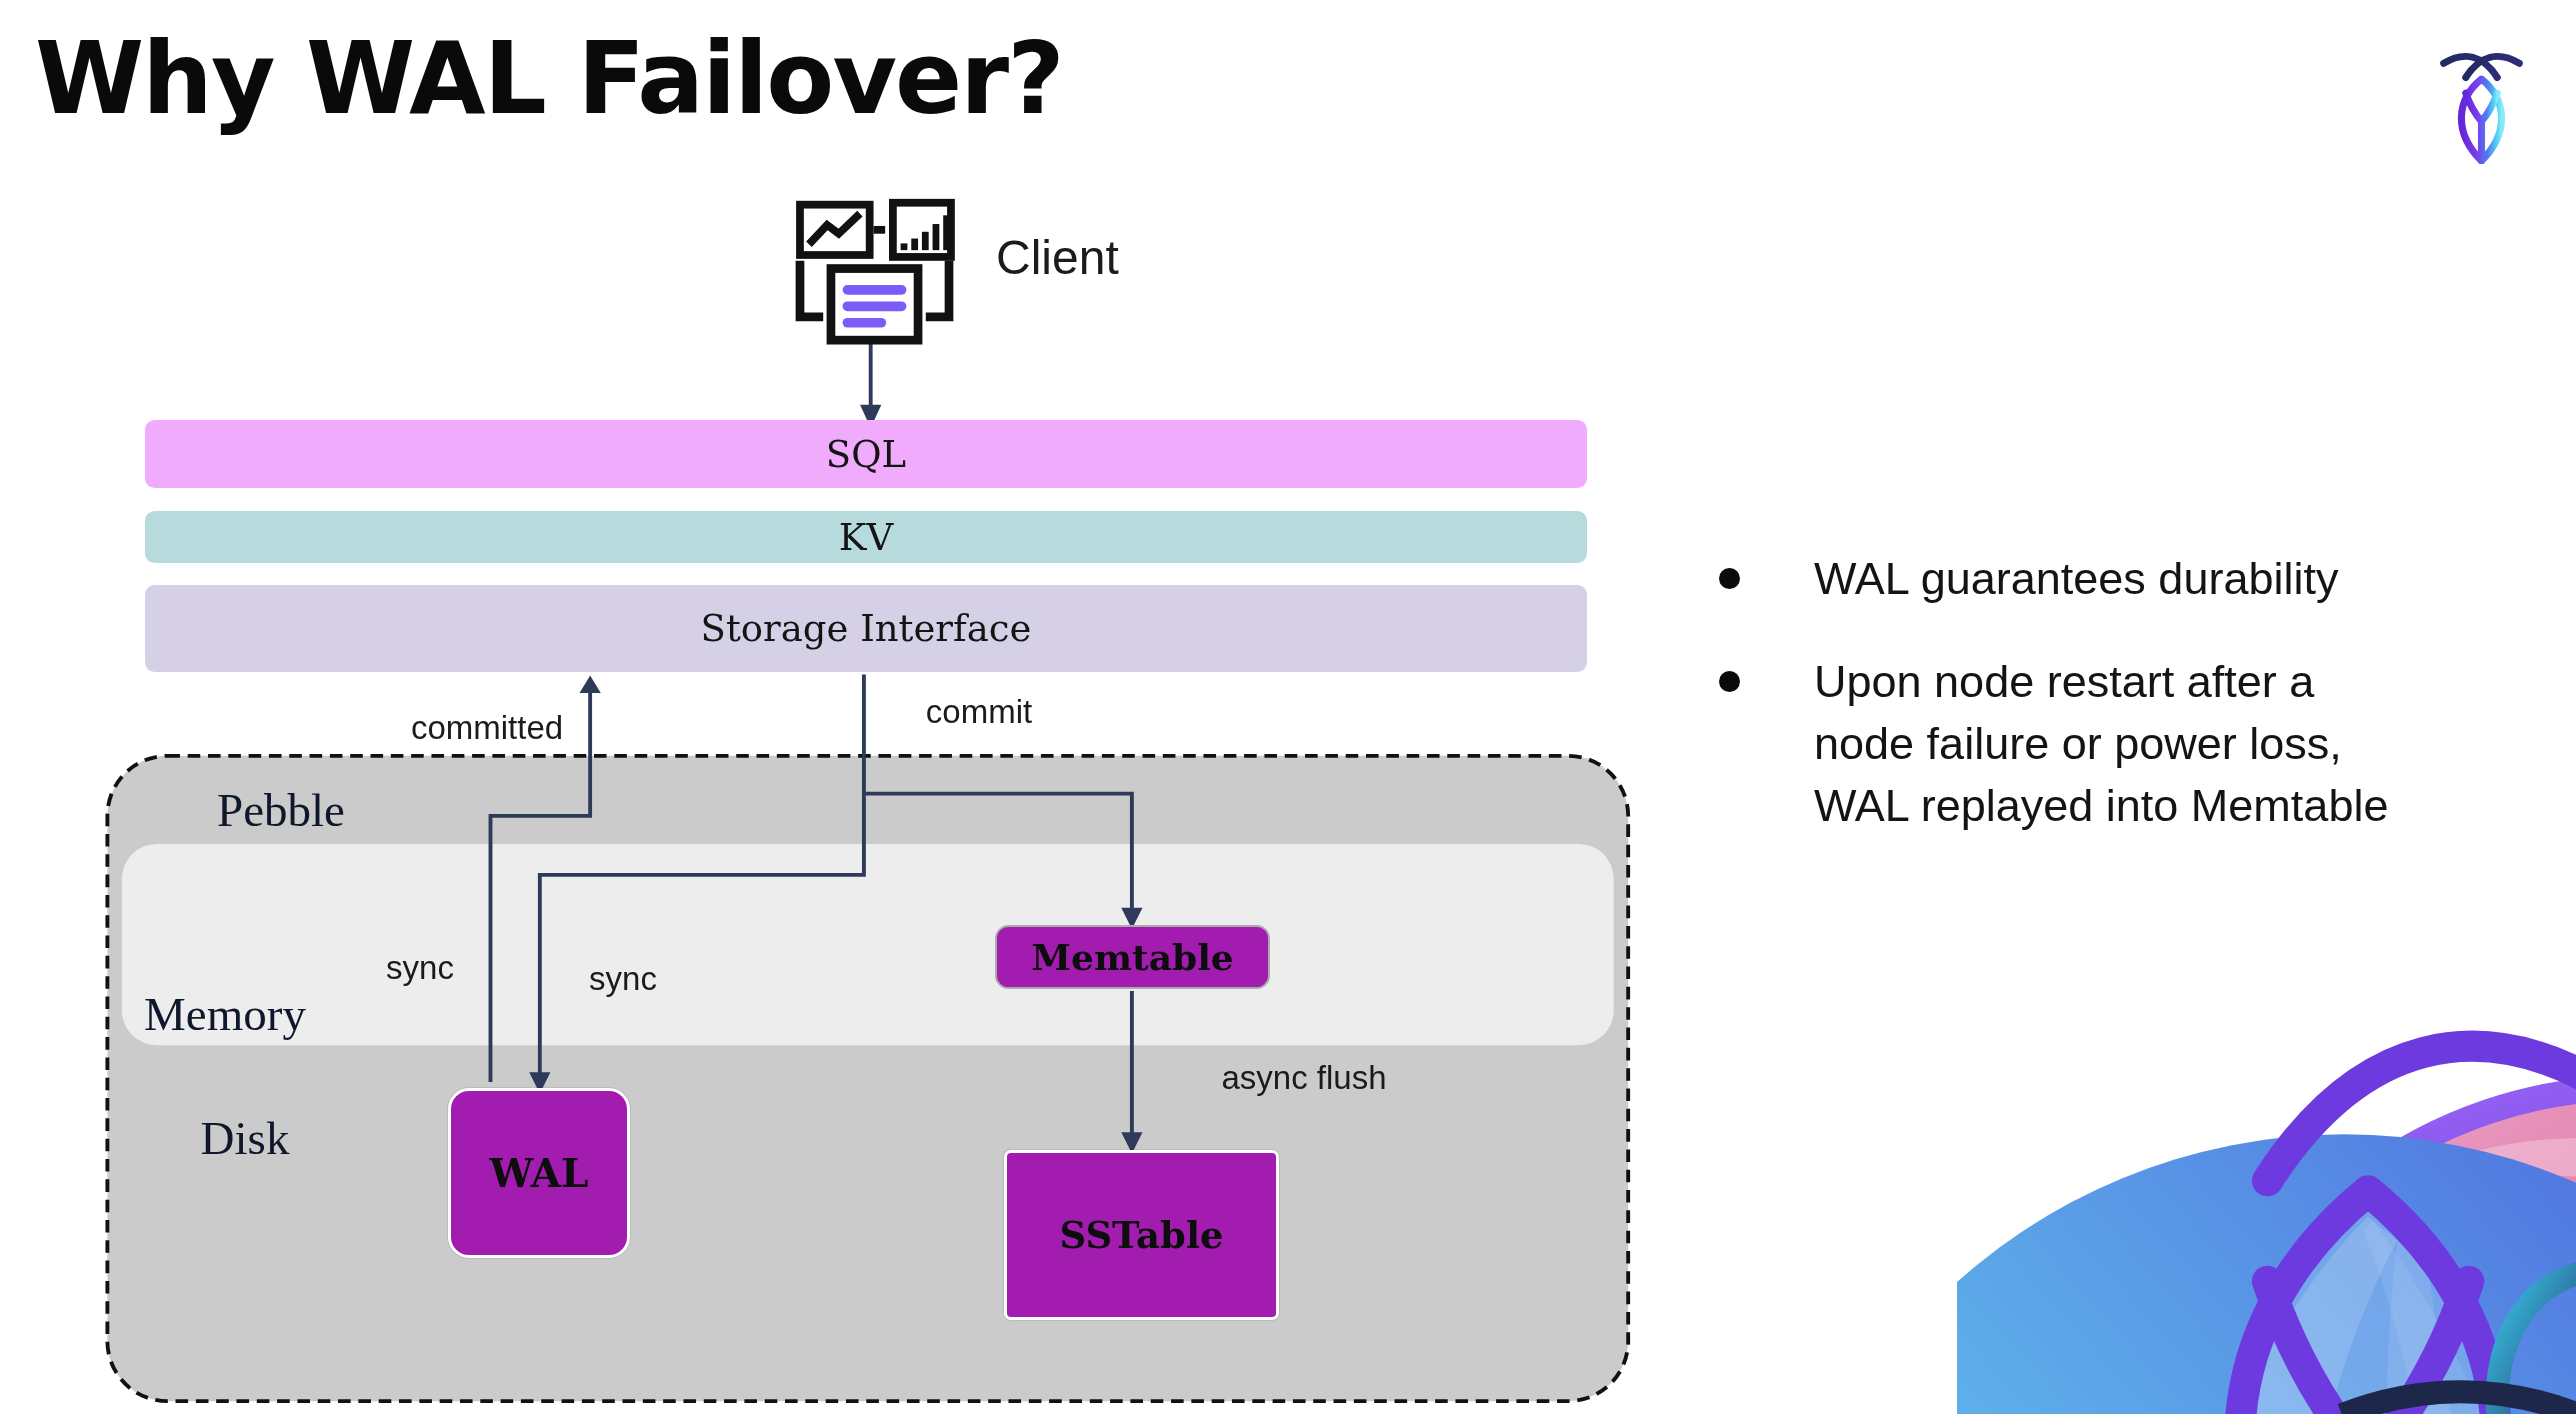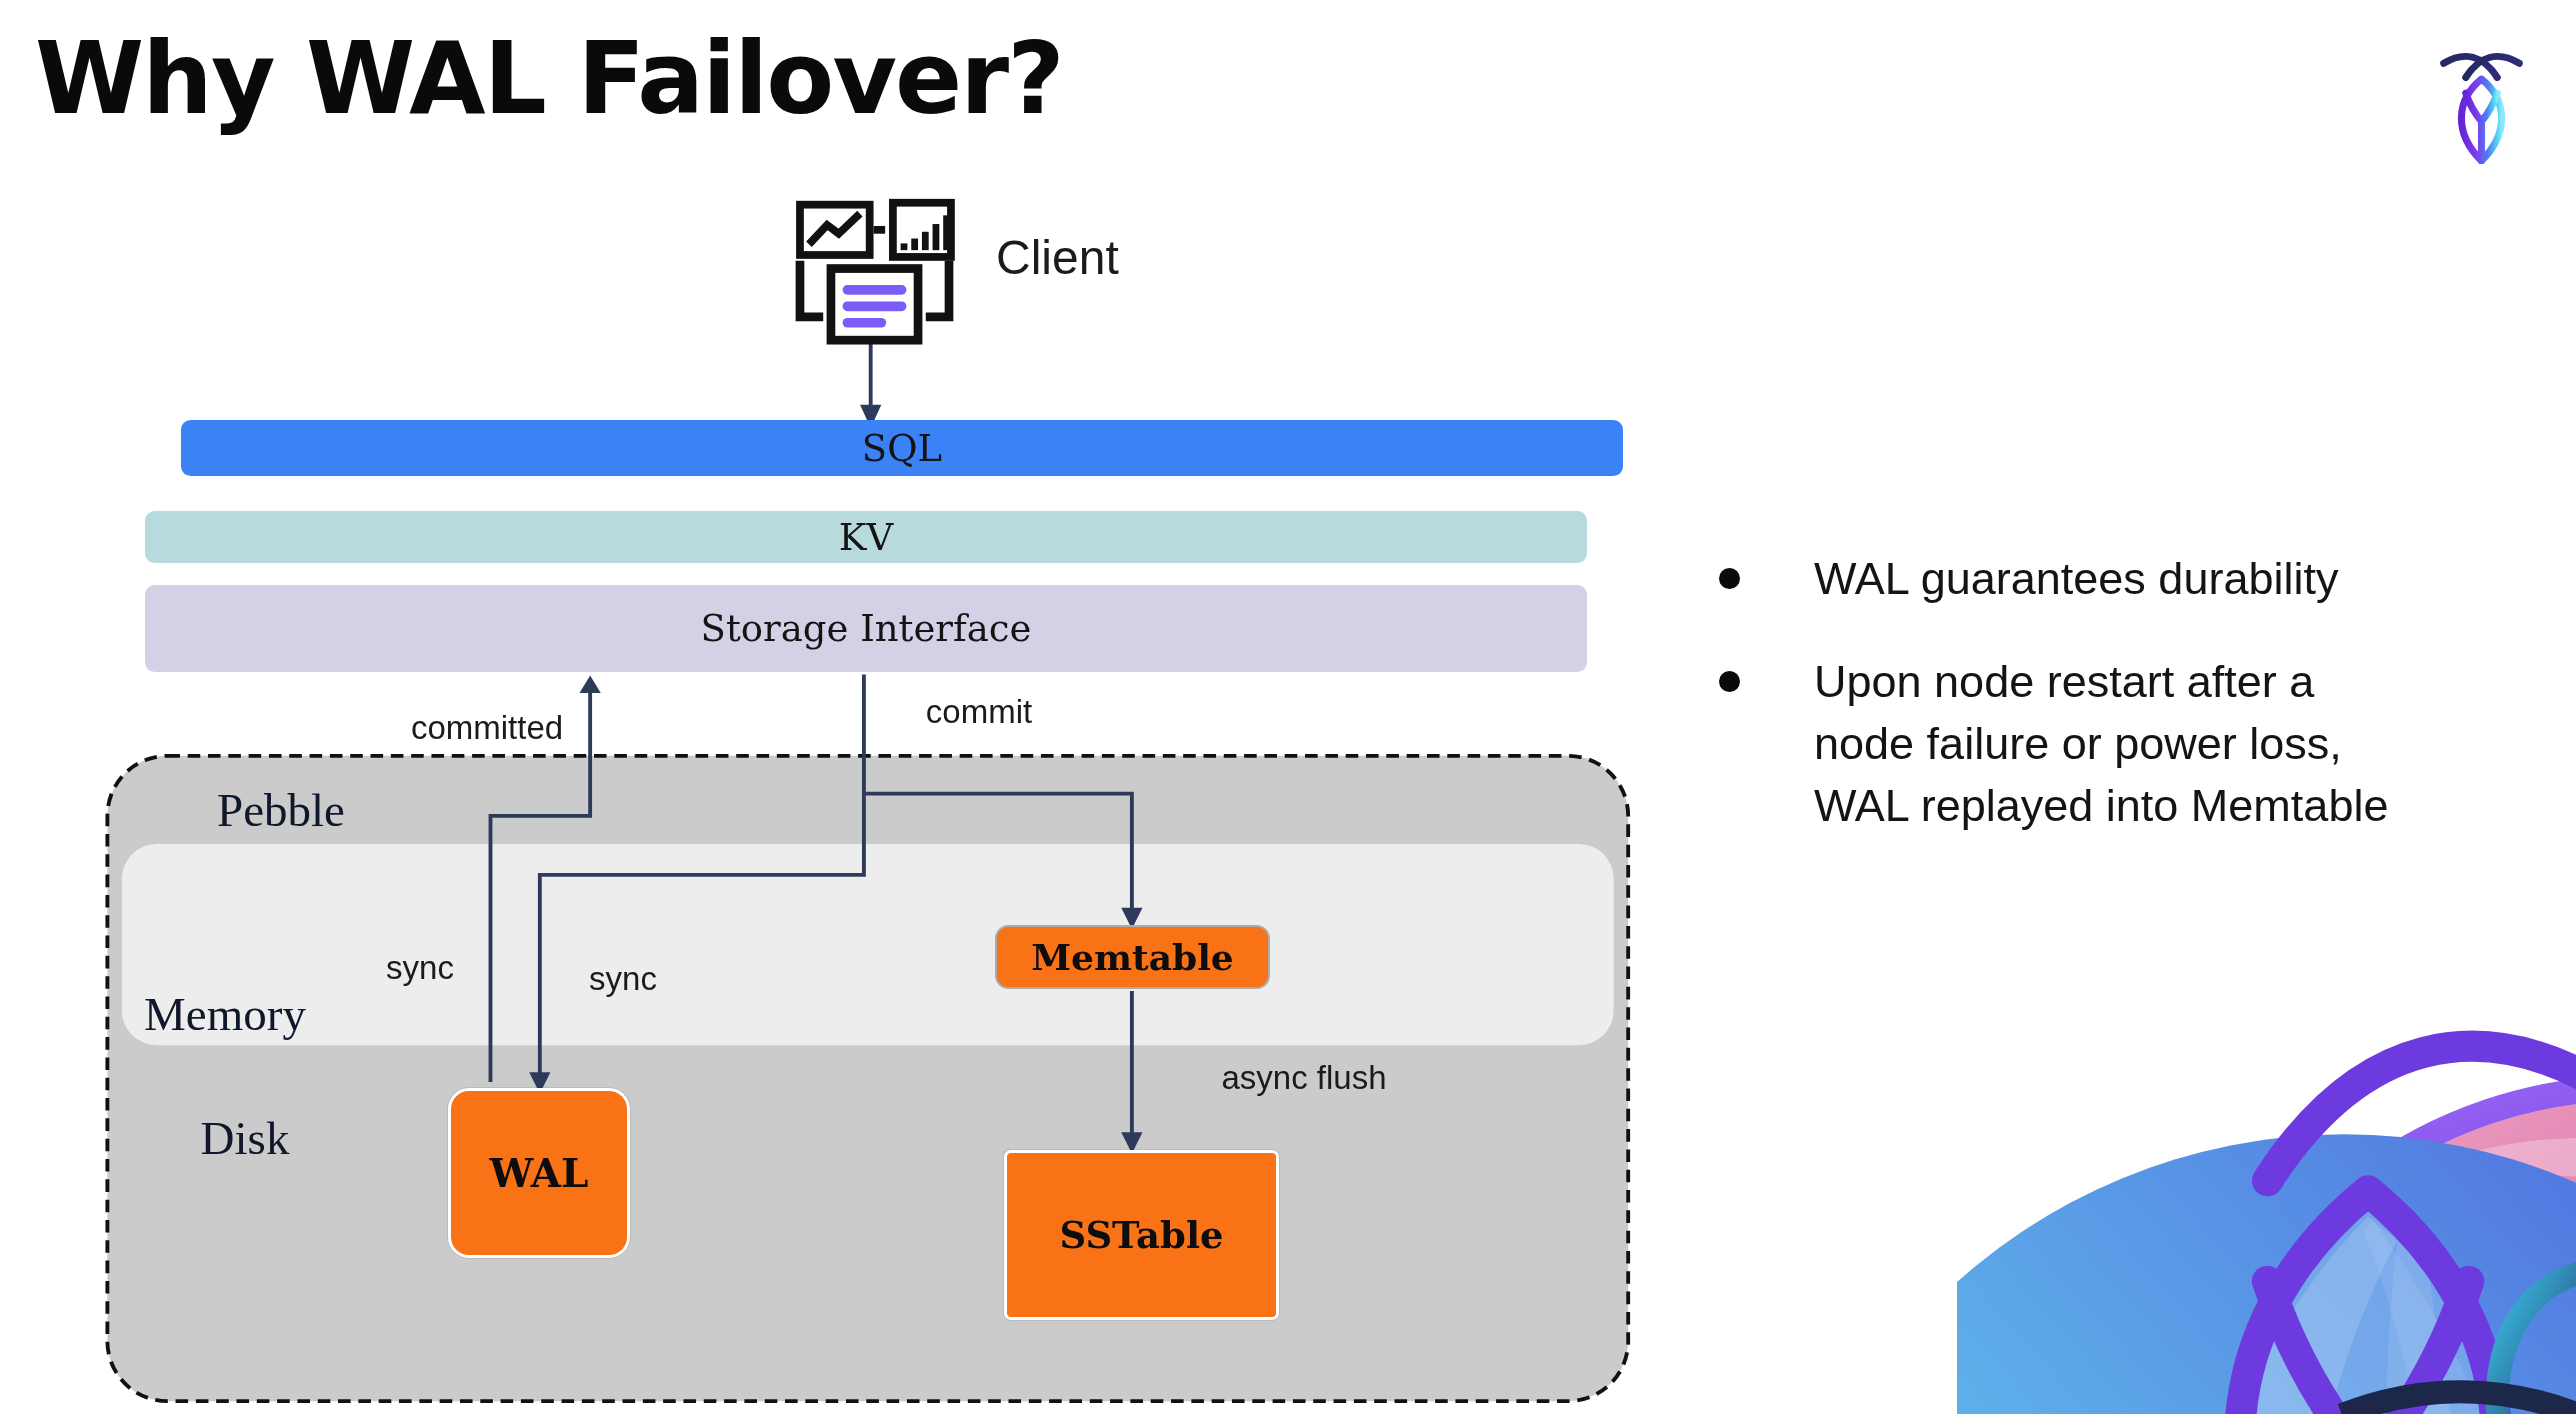--- a/index.html
+++ b/index.html
@@ -20,40 +20,40 @@
     white-space:nowrap;
   }
   
   .layer-bar{
     position:absolute;left:145px;width:1442px;
     border-radius:9.7px;
     display:flex;align-items:center;justify-content:center;
     font-family:"DejaVu Serif",serif;
     font-size:37px;color:#141414;
   }
-  .bar-sql{top:420px;height:56px;background:#3b82f6;margin-left:36px;}
+  .bar-sql{top:420px;height:68px;background:#f0abfc;}
   .bar-kv{top:511px;height:52px;background:#B7DADC;}
   .bar-storage{top:585px;height:87px;background:#D6D0E6;}
   
   .region-label{
     position:absolute;transform:translate(-50%,-50%);
     font-family:Liberation Serif, serif;font-size:47px;color:#0f172a;white-space:nowrap;
   }
   .arrow-label{
     position:absolute;transform:translate(-50%,-50%);
     font-family:"Liberation Sans",sans-serif;font-size:33px;color:#1b1b1b;white-space:nowrap;text-align:right;
   }
   .client-label{
     position:absolute;left:996px;top:230px;
     font-family:"Liberation Sans",sans-serif;font-size:48px;color:#1b1b1b;
   }
   
   .node-box{
     position:absolute;
-    background:#f97316;
+    background:#a21caf;
     display:flex;align-items:center;justify-content:center;
     font-family:"DejaVu Serif",serif;font-weight:700;color:#0d0d0d;
     box-sizing:border-box;
   }
   .box-wal{left:448px;top:1088px;width:182px;height:170px;border:3.9px solid #ffffff;border-radius:21px;font-size:39px;box-shadow:0 0 0 1px rgba(0,0,0,0.08);}
   .box-memtable{left:995px;top:925px;width:275px;height:64px;border:2.9px solid #ABABAB;border-radius:13.5px;font-size:36px;}
   .box-sstable{left:1004px;top:1150px;width:275px;height:170px;border:3.9px solid #ffffff;border-radius:7px;font-size:37px;box-shadow:0 0 0 1px rgba(0,0,0,0.08);}
   
   .bullets{position:absolute;left:1719px;top:548px;width:794px;}
   .bullet-row{display:flex;align-items:flex-start;}

